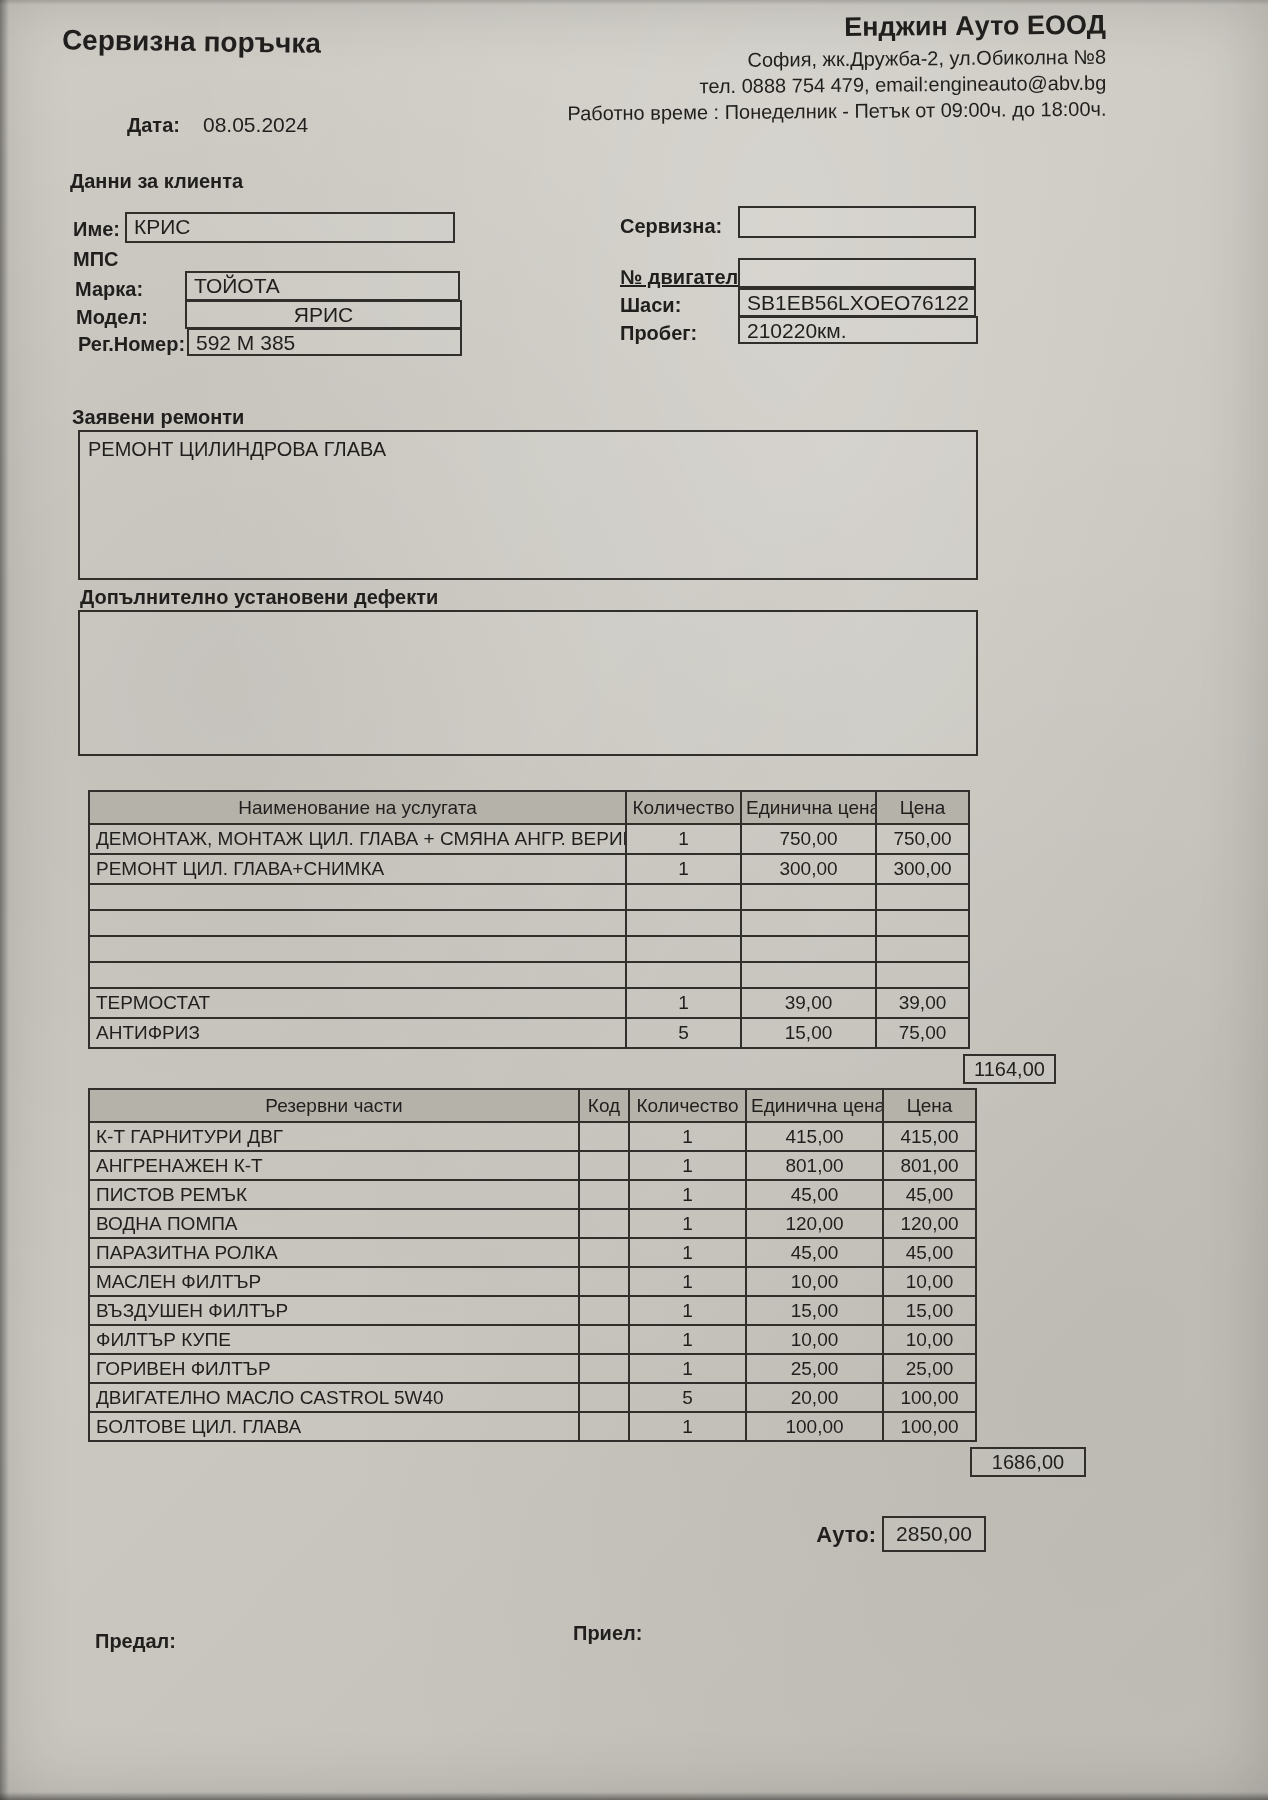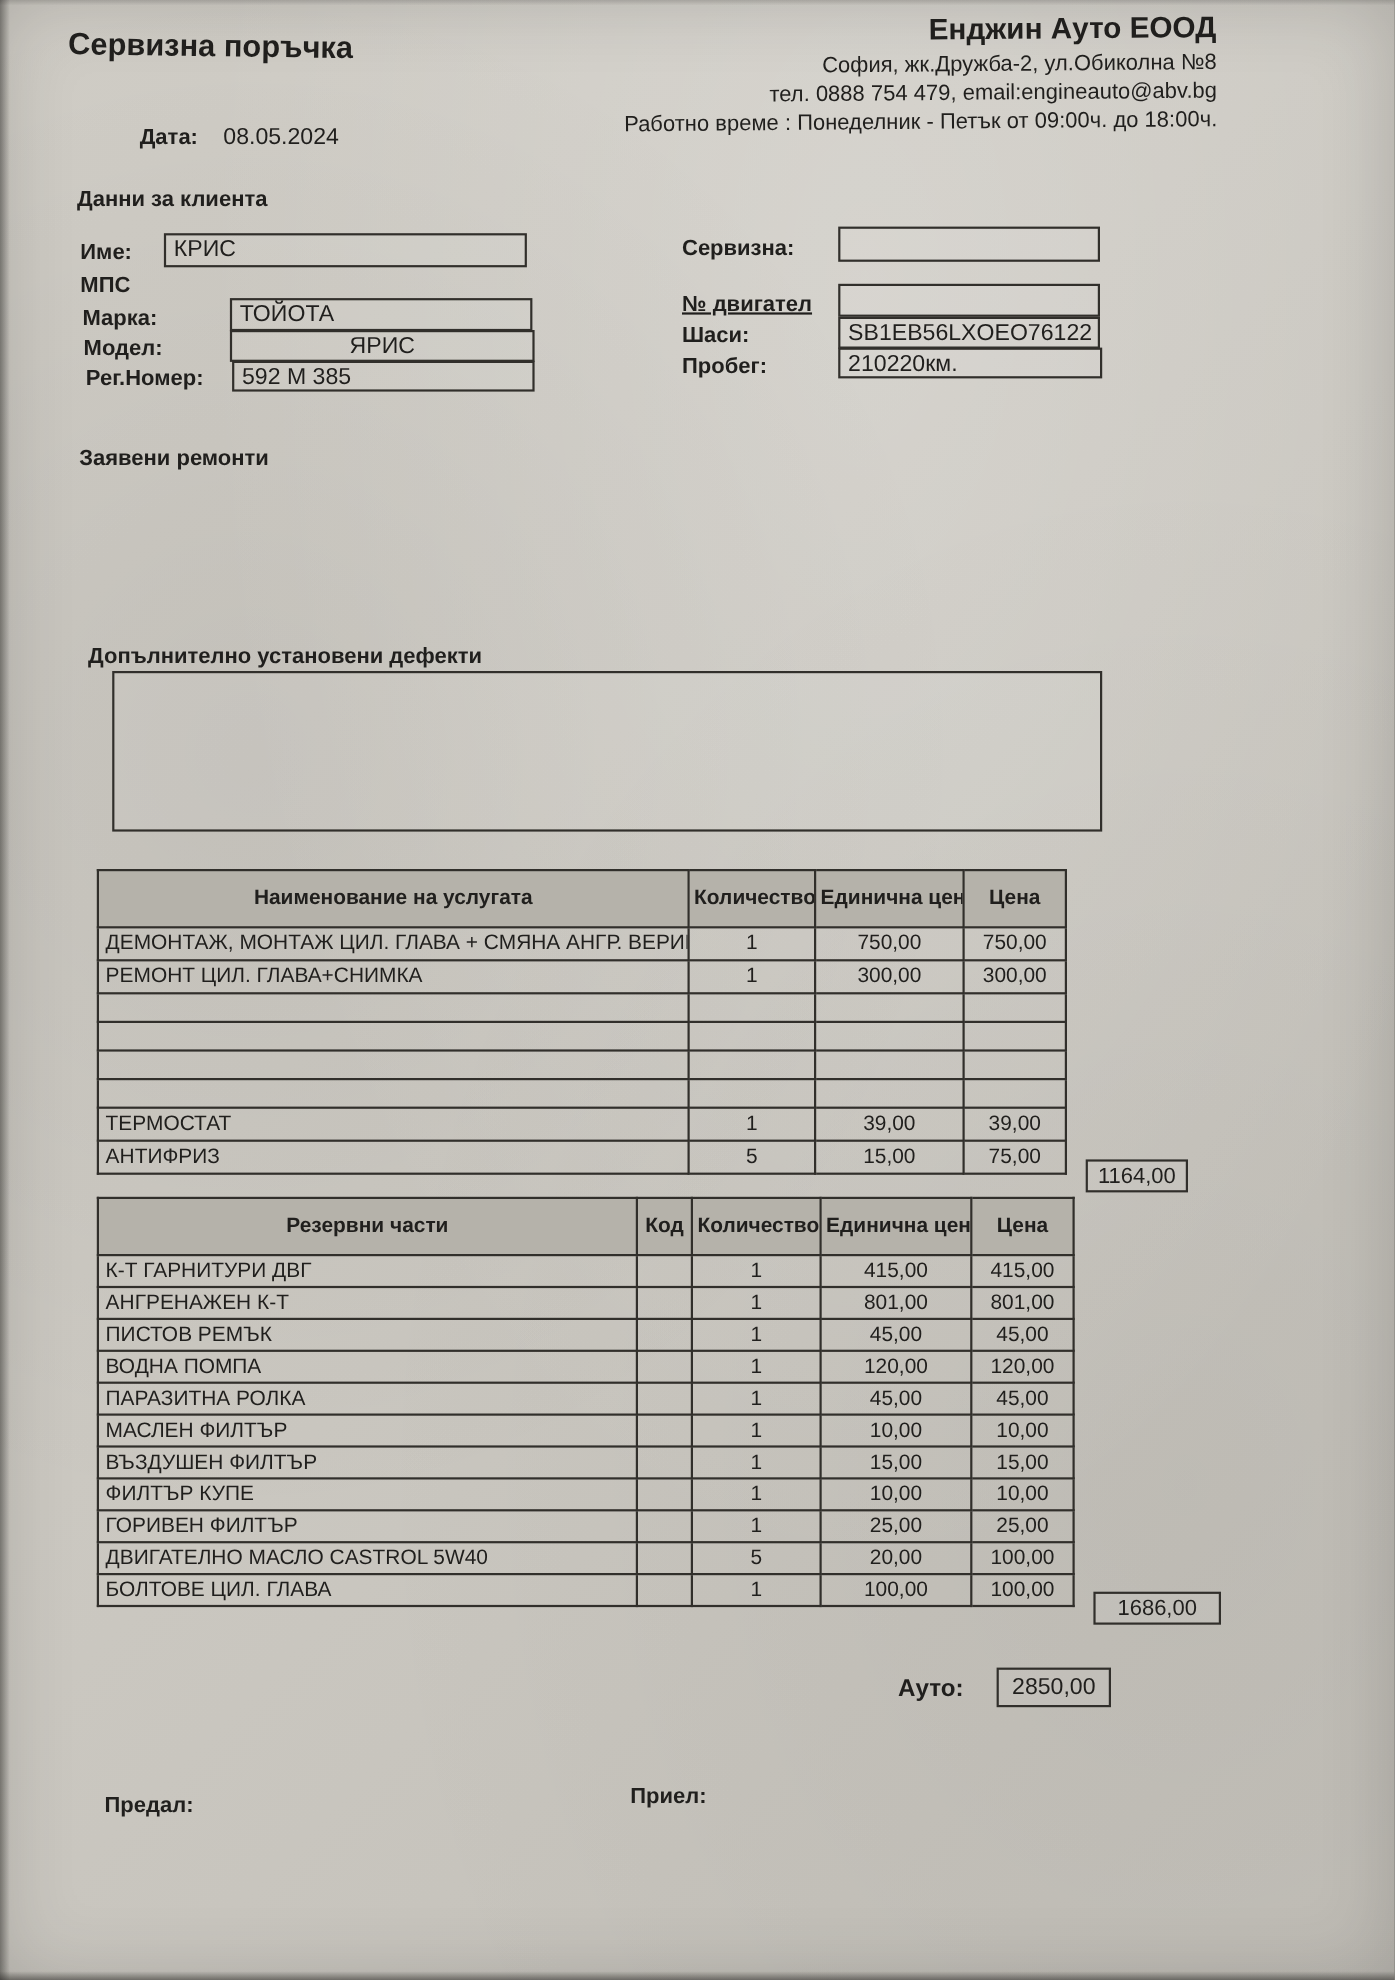--- a/index.html
+++ b/index.html
@@ -20,33 +20,32 @@
       linear-gradient(0deg, rgba(35,34,31,.5) 0px, rgba(35,34,31,0) 8px),
       linear-gradient(180deg, rgba(35,34,31,.18) 0px, rgba(35,34,31,0) 5px);
   }
   .abs { position:absolute; }
   .lbl { font-weight:bold; font-size:20px; white-space:nowrap; }
   .val { font-size:21px; white-space:nowrap; }
   .box {
     position:absolute; box-sizing:border-box; border:2px solid #312f2b;
     font-size:21px; padding:1px 7px; white-space:nowrap; overflow:hidden;
     background:rgba(255,255,255,.06);
-    margin-left:24px;
   }
   .title { font-size:28px; font-weight:bold; transform:rotate(.8deg); }
   .company { text-align:right; transform:rotate(-.5deg); line-height:1.32; }
   .company-name { font-size:27px; font-weight:bold; }
   .company-line { font-size:20px; }
   .section-title { font-weight:bold; font-size:20px; }
   table { border-collapse:collapse; table-layout:fixed; }
   td, th {
     border:2px solid #312f2b; font-size:19px; box-sizing:border-box;
     overflow:hidden; white-space:nowrap; padding:0 4px;
   }
-  th { background:#b5b2aa; font-weight:bold; height:52px; }
+  th { background:#b5b2aa; font-weight:normal; height:33px; }
   td.name { text-align:left; padding-left:6px; }
   td.num  { text-align:center; }
   .r-norm td { height:30px; }
   .r-empty td { height:26px; }
   .r-part td { height:29px; }
   .subtotal-box { text-align:center; font-size:20px; padding:2px 4px; }
   .total-label { font-weight:bold; font-size:22px; }
   .footer-label { font-weight:bold; font-size:20px; }
 </style>
 </head>
@@ -87,20 +86,21 @@
   <div class="abs lbl" style="left:620px; top:266px;text-decoration:underline;">№ двигател</div>
   <div class="box" style="left:738px; top:258px; width:238px; height:30px;"></div>
 
   <div class="abs lbl" style="left:620px; top:294px;">Шаси:</div>
   <div class="box" style="left:738px; top:288px; width:238px; height:29px;">SB1EB56LXOEO76122</div>
 
   <div class="abs lbl" style="left:620px; top:322px;">Пробег:</div>
   <div class="box" style="left:738px; top:316px; width:240px; height:28px;">210220км.</div>
 
   <div class="abs section-title" style="left:72px; top:406px;">Заявени ремонти</div>
+  <div class="box" style="left:78px; top:430px; width:900px; height:150px; font-size:20px; padding:6px 8px;">РЕМОНТ ЦИЛИНДРОВА ГЛАВА</div>
 
   <div class="abs section-title" style="left:80px; top:586px;">Допълнително установени дефекти</div>
   <div class="box" style="left:78px; top:610px; width:900px; height:146px; font-size:20px; padding:6px 8px;"></div>
 
   <div class="abs" style="left:88px; top:790px;">
     <table style="width:880px;">
       <colgroup>
           <col style="width:537px">
           <col style="width:115px">
           <col style="width:135px">

